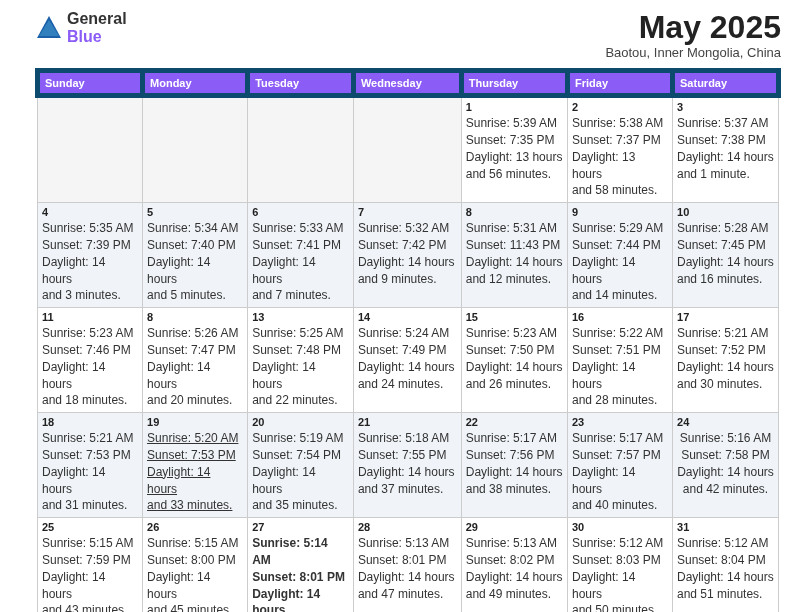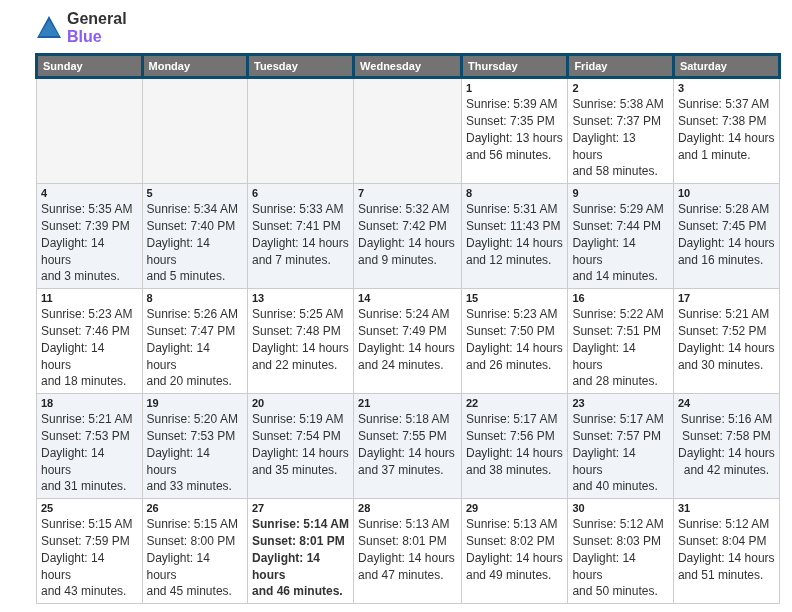--- a/index.html
+++ b/index.html
@@ -57,27 +57,27 @@
     }
     .subtitle {
       font-size: 13px;
       color: #444;
     }
     .calendar {
       width: 100%;
       border-collapse: collapse;
     }
     .calendar th {
-      background: #737373;
+      background: #8b5cf6;
       color: #fff;
       font-size: 11px;
       font-weight: bold;
       padding: 4px 5px;
       text-align: left;
-      border: 3px solid #0c4a6e;
+      border: 5px solid #0c4a6e;
     }
     .calendar td {
       border: 1px solid #ccc;
       vertical-align: top;
       padding: 3px 4px;
       width: 113px;
       height: 80px;
       background: #fff;
       font-size: 9.5px;
       color: #333;
@@ -109,20 +109,24 @@
     <div class="logo">
       <svg class="logo-icon" viewBox="0 0 28 28">
         <polygon points="14,2 26,24 2,24" fill="#1a5fa8"></polygon>
         <polygon points="14,6 24,22 4,22" fill="#4a9fd4" opacity="0.5"></polygon>
       </svg>
       <div class="logo-text">
         <span class="logo-general">General</span>
         <span class="logo-blue">Blue</span>
       </div>
     </div>
+    <div class="title-block">
+      <div class="month-title">May 2025</div>
+      <div class="subtitle">Baotou, Inner Mongolia, China</div>
+    </div>
   </div>
 
   <table class="calendar">
     <thead>
       <tr>
       <th>Sunday</th>
           <th>Monday</th>
           <th>Tuesday</th>
           <th>Wednesday</th>
           <th>Thursday</th>
@@ -263,21 +267,21 @@
         <tr class="row-shaded">
           <td>
             <span class="day-number">18</span>
             <div class="day-info" style="white-space: pre-line;">Sunrise: 5:21 AM
 Sunset: 7:53 PM
 Daylight: 14 hours
 and 31 minutes.</div>
           </td>
           <td>
             <span class="day-number">19</span>
-            <div class="day-info" style="white-space: pre-line;">Sunrise: 5:20 AM
+            <div class="day-info" style="white-space: pre-line; text-decoration: underline;">Sunrise: 5:20 AM
 Sunset: 7:53 PM
 Daylight: 14 hours
 and 33 minutes.</div>
           </td>
           <td>
             <span class="day-number">20</span>
             <div class="day-info" style="white-space: pre-line;">Sunrise: 5:19 AM
 Sunset: 7:54 PM
 Daylight: 14 hours
 and 35 minutes.</div>

